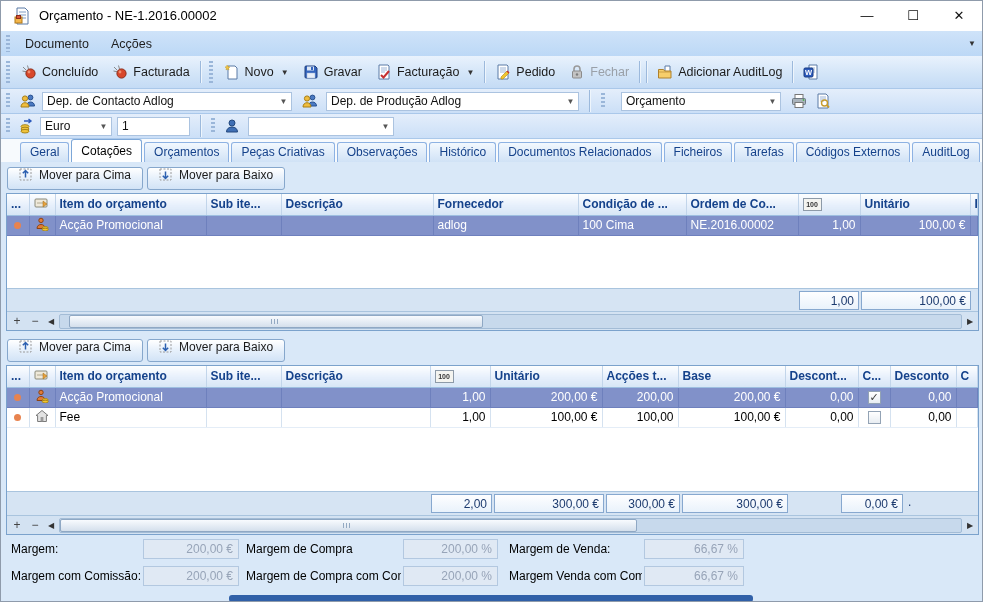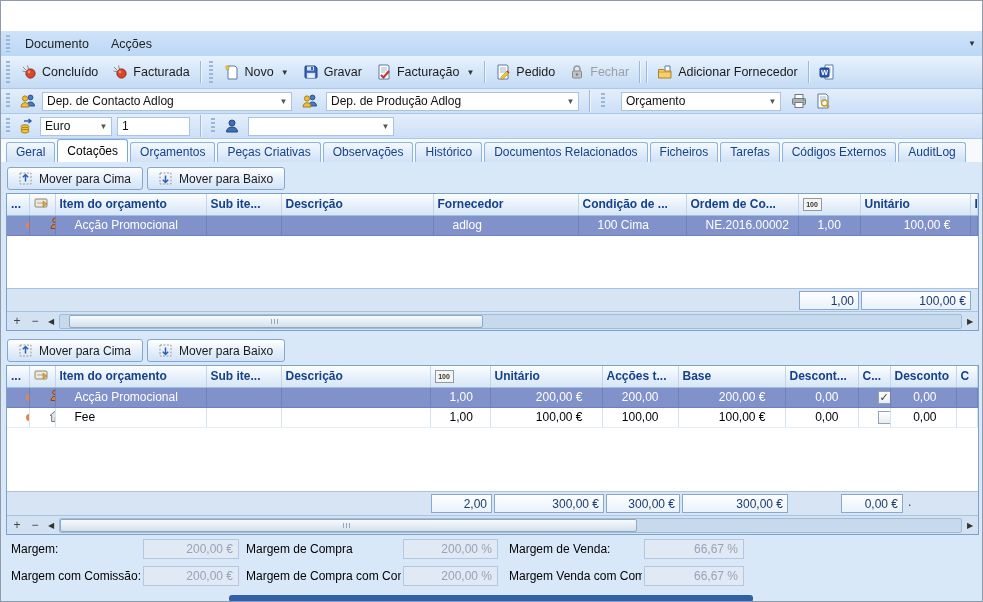--- a/index.html
+++ b/index.html
@@ -28,34 +28,34 @@
   .tsep { width:1px; height:22px; background:#9cb9dc; margin:0 3px; box-shadow:1px 0 0 #eef5fc; }
   .icon16 { width:16px; height:16px; display:inline-block; flex:0 0 16px; }
 
   .toolbar2 { position:absolute; top:88px; left:0; right:0; height:25px; background:linear-gradient(#e4eefb,#cbdff7); border-bottom:1px solid #aac8ea; display:flex; align-items:center; }
   .toolbar3 { position:absolute; top:113px; left:0; right:0; height:25px; background:linear-gradient(#e4eefb,#cbdff7); border-bottom:1px solid #aac8ea; display:flex; align-items:center; }
   .combo { height:19px; background:#fff; border:1px solid #abc3e0; display:inline-flex; align-items:center; justify-content:space-between; font-size:12px; color:#111; padding-left:4px; }
   .combo .arrow { width:15px; text-align:center; font-size:8px; color:#555; }
   .textbox { height:19px; background:#fff; border:1px solid #abc3e0; font-size:12px; color:#111; padding:0 4px; display:inline-flex; align-items:center; }
 
   
-  .tabstrip { position:absolute; top:138px; left:0; right:0; height:23px; background:#f7fafd; display:flex; align-items:flex-end; padding-left:5px; gap:2px; }
+  .tabstrip { position:absolute; top:138px; left:0; right:0; height:23px; background:#f7fafd; display:flex; align-items:flex-end; padding-left:19px; gap:2px; }
   .tab { height:20px; line-height:19px; padding:0 9px; font-size:12px; color:#15428b; background:linear-gradient(#f2f8fe,#d0e2f6); border:1px solid #8db2e3; border-bottom:none; border-radius:3px 3px 0 0; white-space:nowrap; }
   .tab.active { height:23px; line-height:22px; background:#fff; color:#000; border-color:#7da7d8; position:relative; z-index:2; }
 
   
   .content { position:absolute; top:161px; left:0; right:0; bottom:0; background:#d9e8f8; }
 
   .move-row { position:absolute; left:6px; display:flex; gap:4px; }
-  .mbtn { display:inline-flex; align-items:center; gap:7px; height:23px; padding:7px 11px; font-size:12px; color:#1b1b1b; background:linear-gradient(#ffffff,#e6f0fb 50%,#d2e3f6); border:1px solid #86a7cc; border-radius:3px; }
+  .mbtn { display:inline-flex; gap:7px; height:23px; padding:0 11px; font-size:12px; color:#1b1b1b; background:linear-gradient(#ffffff,#e6f0fb 50%,#d2e3f6); border:1px solid #86a7cc; border-radius:3px; }
 
   .grid { position:absolute; left:5px; width:973px; background:#fff; border:1px solid #7ba2cc; display:flex; flex-direction:column; }
   .grid table { border-collapse:collapse; table-layout:fixed; width:100%; }
   .grid th { background:linear-gradient(#fdfeff,#e6effb 55%,#d7e6f5); border-right:1px solid #c2d5ea; border-bottom:1px solid #9ebfe0; font-size:12px; font-weight:bold; color:#15428b; text-align:left; padding:2px 4px; height:21px; overflow:hidden; white-space:nowrap; }
-  .grid td { font-size:12px; color:#000; padding:1px 19px; border-right:1px solid #d5e2f0; border-bottom:1px solid #e4edf7; height:20px; overflow:hidden; white-space:nowrap; }
+  .grid td { font-size:12px; color:#000; padding:1px 4px; border-right:1px solid #d5e2f0; border-bottom:1px solid #e4edf7; height:20px; overflow:hidden; white-space:nowrap; }
   tr.selected td { background:#8191c9; color:#fff; border-right-color:#6e80bd; border-bottom-color:#6e80bd; }
   .num { text-align:right; }
   .cen { text-align:center; }
   .filler { flex:1; background:#fff; }
 
   .dot { display:inline-block; width:7px; height:7px; border-radius:50%; background:#e8834f; }
   .qty-ico { display:inline-block; width:19px; height:13px; border:1px solid #8d9aa8; background:#f4f4f0; color:#333; font-size:7px; font-weight:bold; text-align:center; line-height:11px; vertical-align:middle; }
 
   .cb { display:inline-block; width:13px; height:13px; background:linear-gradient(#fff,#e8edf2); border:1px solid #93a3b5; position:relative; vertical-align:middle; }
   .cb.checked::after { content:"✓"; position:absolute; left:1px; top:-1px; font-size:11px; font-weight:bold; color:#3a3a3a; }
@@ -74,20 +74,34 @@
   .footer-label { position:absolute; font-size:12px; color:#000; white-space:nowrap; overflow:hidden; }
   .footer-box { position:absolute; height:20px; background:#e0e9f4; border:1px solid #b3c8e0; color:#97a4b8; font-size:12px; text-align:right; padding:2px 5px; }
 
   .bottom-bar { position:absolute; left:228px; width:524px; height:7px; background:#3060a8; border-radius:3px; top:433px; }
 </style>
 </head>
 <body>
 
 <div class="window">
 
+  <div class="titlebar">
+    <span class="title-icon">
+      <svg viewBox="0 0 18 18" width="18" height="18">
+          <path d="M4 1h8l3 3v13H4z" fill="#fdfdfd" stroke="#5b7aa6"></path>
+          <path d="M6 5h7M6 8h7M6 11h7" stroke="#7d9cc4" stroke-width="1"></path>
+          <rect x="2" y="10" width="7" height="6" fill="#f3b64b" stroke="#b07818"></rect>
+          <rect x="3.5" y="8.5" width="4" height="3" fill="#d85537" stroke="#8d2c18"></rect>
+        </svg>
+    </span>
+    <span class="title-text">Orçamento - NE-1.2016.00002</span>
+    <span class="win-btn win-min">—</span>
+    <span class="win-btn win-max">☐</span>
+    <span class="win-btn win-close">✕</span>
+  </div>
 
   <div class="menubar">
     <span class="grip"></span>
     <span class="menu-item">Documento</span>
     <span class="menu-item">Acções</span>
     <span class="overflow-arrow">▼</span>
   </div>
 
   <div class="toolbar1">
     <span class="grip"></span>
@@ -154,21 +168,21 @@
       <span>Fechar</span>
     </span>
     <span class="tsep"></span>
     <span class="tsep"></span>
     <span class="tbtn">
       <span class="icon16"><svg viewBox="0 0 16 16">
             <path d="M8 2h5v7H8z" fill="#fff" stroke="#5b7aa6"></path>
             <path d="M1.5 5.5h5l1.2 1.5H14v7H1.5z" fill="#f7ce6a" stroke="#ae812c"></path>
             <path d="M1.5 8h12.5" stroke="#ae812c" stroke-width=".6"></path>
           </svg></span>
-      <span>Adicionar Fornecedor</span>
+      <span>Adicionar AuditLog</span>
     </span>
     <span class="tsep"></span>
     <span class="tbtn">
       <span class="icon16"><svg viewBox="0 0 16 16">
             <path d="M6 1h8v14H6z" fill="#fff" stroke="#5b7aa6"></path>
             <path d="M8 4h4M8 6h4M8 8h4" stroke="#9db4d6" stroke-width="1"></path>
             <rect x="1" y="4" width="9" height="9" rx="1.2" fill="#2d5bbd" stroke="#173a80"></rect>
             <text x="5.5" y="11" font-size="7.5" font-weight="bold" fill="#fff" text-anchor="middle">W</text>
           </svg></span>
     </span>

